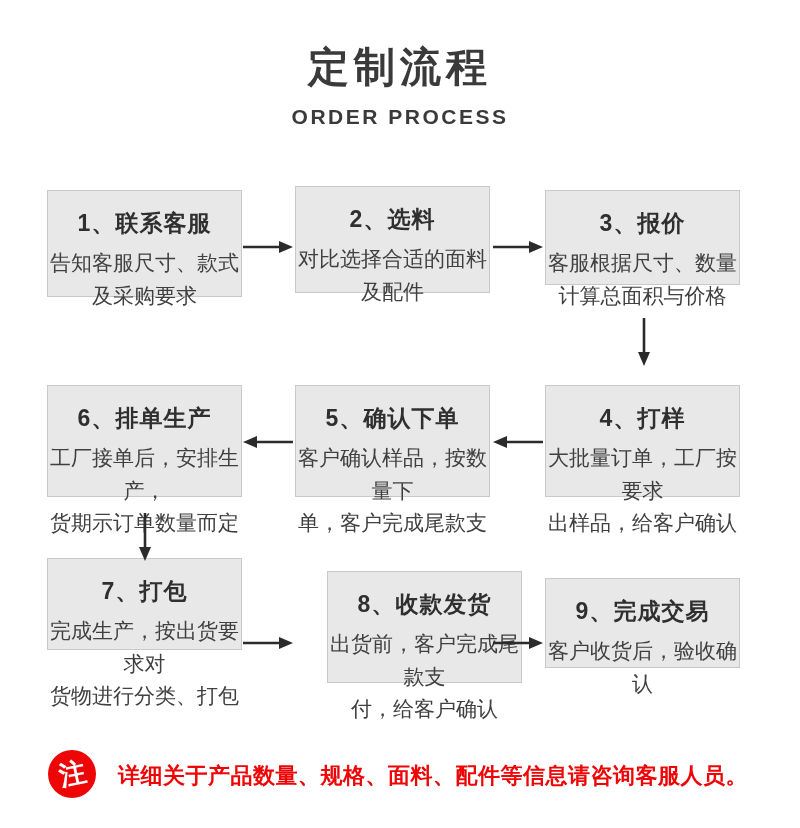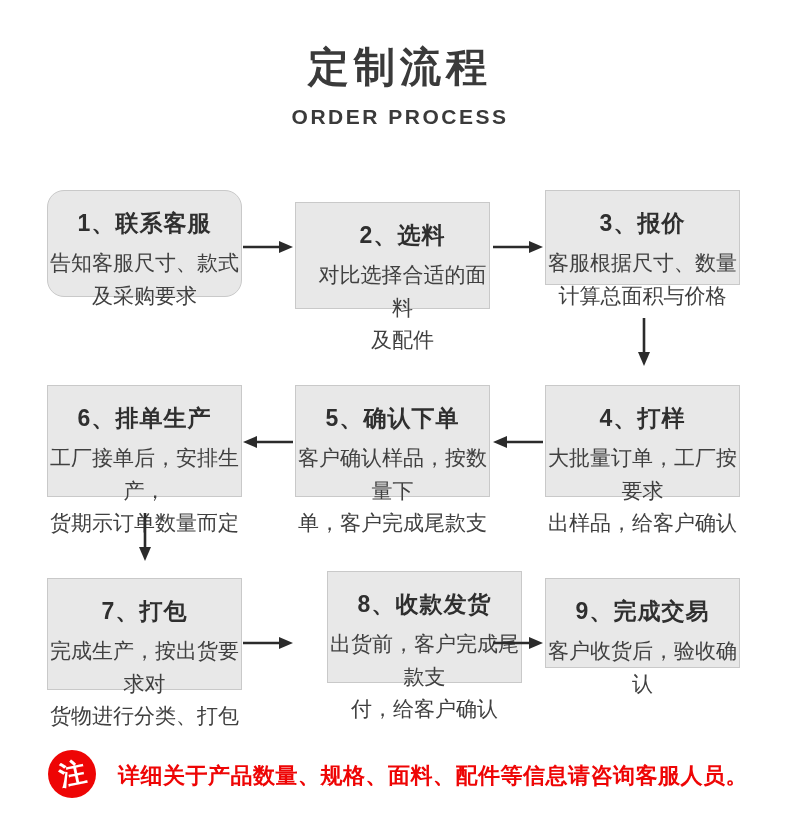--- a/index.html
+++ b/index.html
@@ -66,26 +66,26 @@
 </head>
 <body>
 
 <div class="page">
 
   <div class="header">
     <div class="page-title">定制流程</div>
     <div class="page-subtitle">ORDER PROCESS</div>
   </div>
 
-  <div class="box" style="left:47px; top:190px; height:107px;border-radius:17px;">
+  <div class="box" style="left:47px; top:190px; height:107px;">
     <div class="box-title">1、联系客服</div>
     <div class="box-line">告知客服尺寸、款式</div>
     <div class="box-line">及采购要求</div>
   </div>
-  <div class="box" style="left:295px; top:202px; height:107px;padding-left:20px;">
+  <div class="box" style="left:295px; top:186px; height:107px;">
     <div class="box-title">2、选料</div>
     <div class="box-line">对比选择合适的面料</div>
     <div class="box-line">及配件</div>
   </div>
   <div class="box" style="left:545px; top:190px; height:95px;">
     <div class="box-title">3、报价</div>
     <div class="box-line">客服根据尺寸、数量</div>
     <div class="box-line">计算总面积与价格</div>
   </div>
 
@@ -98,21 +98,21 @@
     <div class="box-title">5、确认下单</div>
     <div class="box-line">客户确认样品，按数量下</div>
     <div class="box-line">单，客户完成尾款支</div>
   </div>
   <div class="box" style="left:47px; top:385px; height:112px;">
     <div class="box-title">6、排单生产</div>
     <div class="box-line">工厂接单后，安排生产，</div>
     <div class="box-line">货期示订单数量而定</div>
   </div>
 
-  <div class="box" style="left:47px; top:578px; height:112px;">
+  <div class="box" style="left:47px; top:558px; height:92px;">
     <div class="box-title">7、打包</div>
     <div class="box-line">完成生产，按出货要求对</div>
     <div class="box-line">货物进行分类、打包</div>
   </div>
   <div class="box" style="left:295px; top:571px; height:112px;margin-left:32px;">
     <div class="box-title">8、收款发货</div>
     <div class="box-line">出货前，客户完成尾款支</div>
     <div class="box-line">付，给客户确认</div>
   </div>
   <div class="box" style="left:545px; top:578px; height:90px;">

